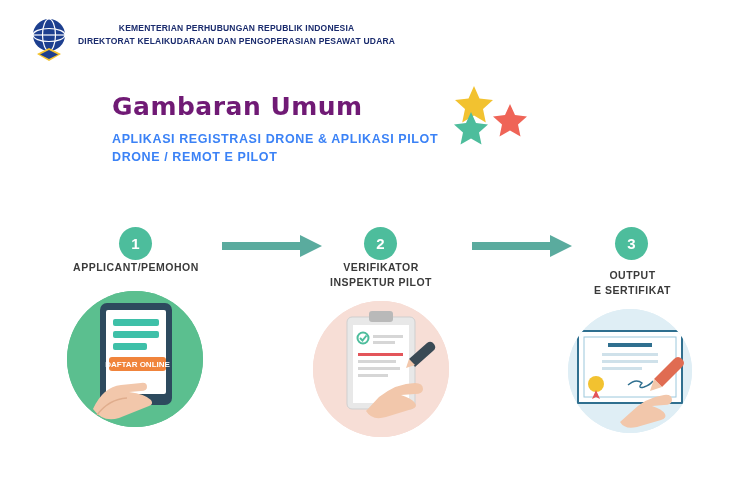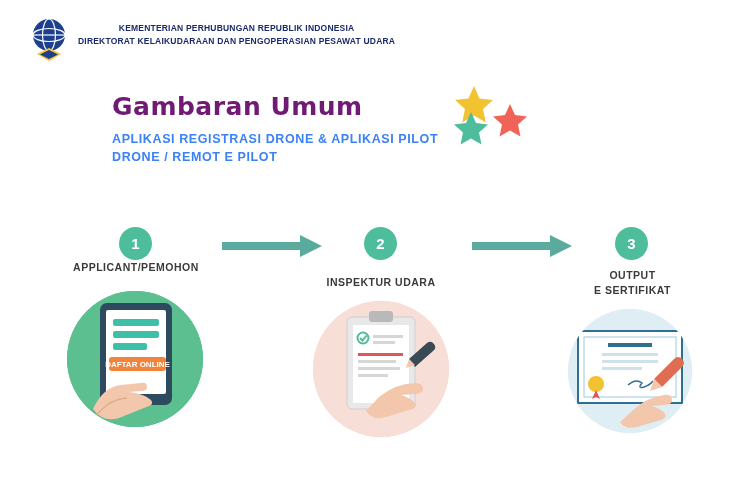--- a/index.html
+++ b/index.html
@@ -170,21 +170,22 @@
     <text x="70.5" y="76" font-family="Liberation Sans, sans-serif" font-size="8" font-weight="bold" fill="#ffffff" text-anchor="middle">DAFTAR ONLINE</text>
     <path d="M26 118 q10 -22 28 -24 l20 -2 q6 -1 6 4 q0 4 -6 4 l-12 1 q16 2 22 8 q3 4 -2 6 l-30 12 q-16 5 -26 -9 Z" fill="#f2c7ab"></path>
     <path d="M30 124 q12 -16 30 -17" fill="none" stroke="#e0ad8d" stroke-width="1.5"></path>
   </svg>
 
   <svg class="arrow" style="left:222px; top:18px; width:100px;" viewBox="0 0 100 26">
     <path d="M0 9 H78 V2 L100 13 L78 24 V17 H0 Z" fill="#5aab9e"></path>
   </svg>
 
   <div class="step-badge" style="left:364px; top:12px;">2</div>
-  <div class="step-label" style="left:305px; top:60px; width:152px;">INSPEKTUR UDARA</div>
+  <div class="step-label" style="left:305px; top:45px; width:152px;">VERIFIKATOR</div>
+  <div class="step-label" style="left:305px; top:60px; width:152px;">INSPEKTUR PILOT</div>
 
   <svg class="illus circle-2" style="left:313px; top:86px; width:136px; height:136px;" viewBox="0 0 136 136">
     <rect x="0" y="0" width="136" height="136" fill="#f7ded6"></rect>
     <rect x="34" y="16" width="68" height="92" rx="5" fill="#e8e8e8" stroke="#cfcfcf" stroke-width="1"></rect>
     <rect x="40" y="24" width="56" height="78" fill="#ffffff"></rect>
     <rect x="56" y="10" width="24" height="11" rx="3" fill="#b9b9b9"></rect>
     <circle cx="50" cy="37" r="5.5" fill="none" stroke="#4dbd9c" stroke-width="2"></circle>
     <path d="M47 37 l2.5 2.5 l4 -5" fill="none" stroke="#4dbd9c" stroke-width="2"></path>
     <rect x="60" y="34" width="30" height="3" fill="#d6d6d6"></rect>
     <rect x="60" y="40" width="22" height="3" fill="#d6d6d6"></rect>

